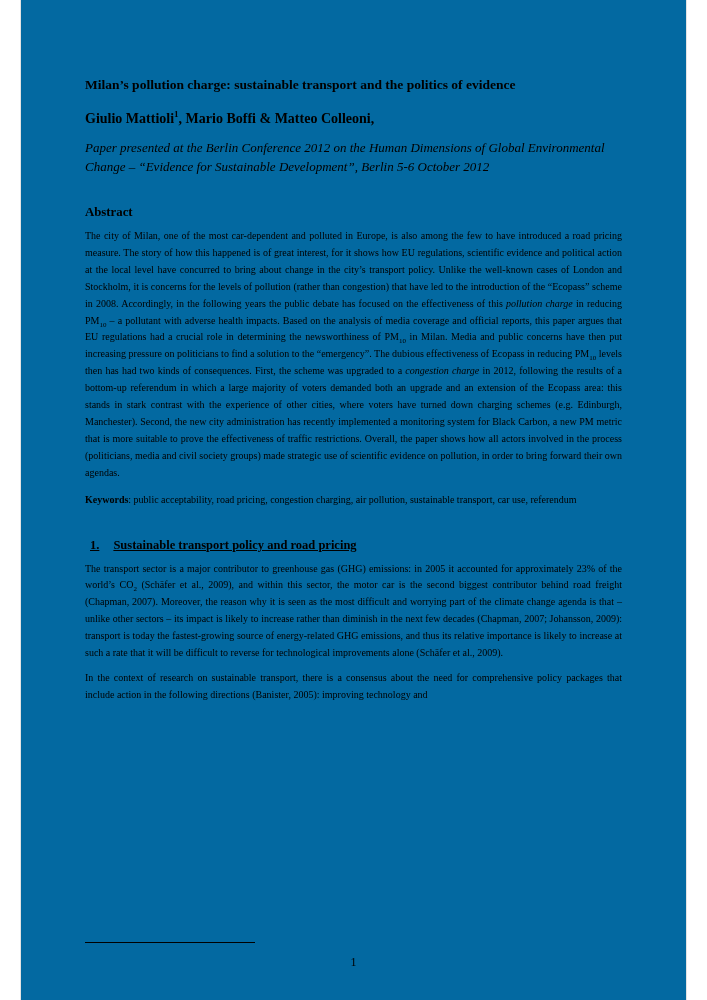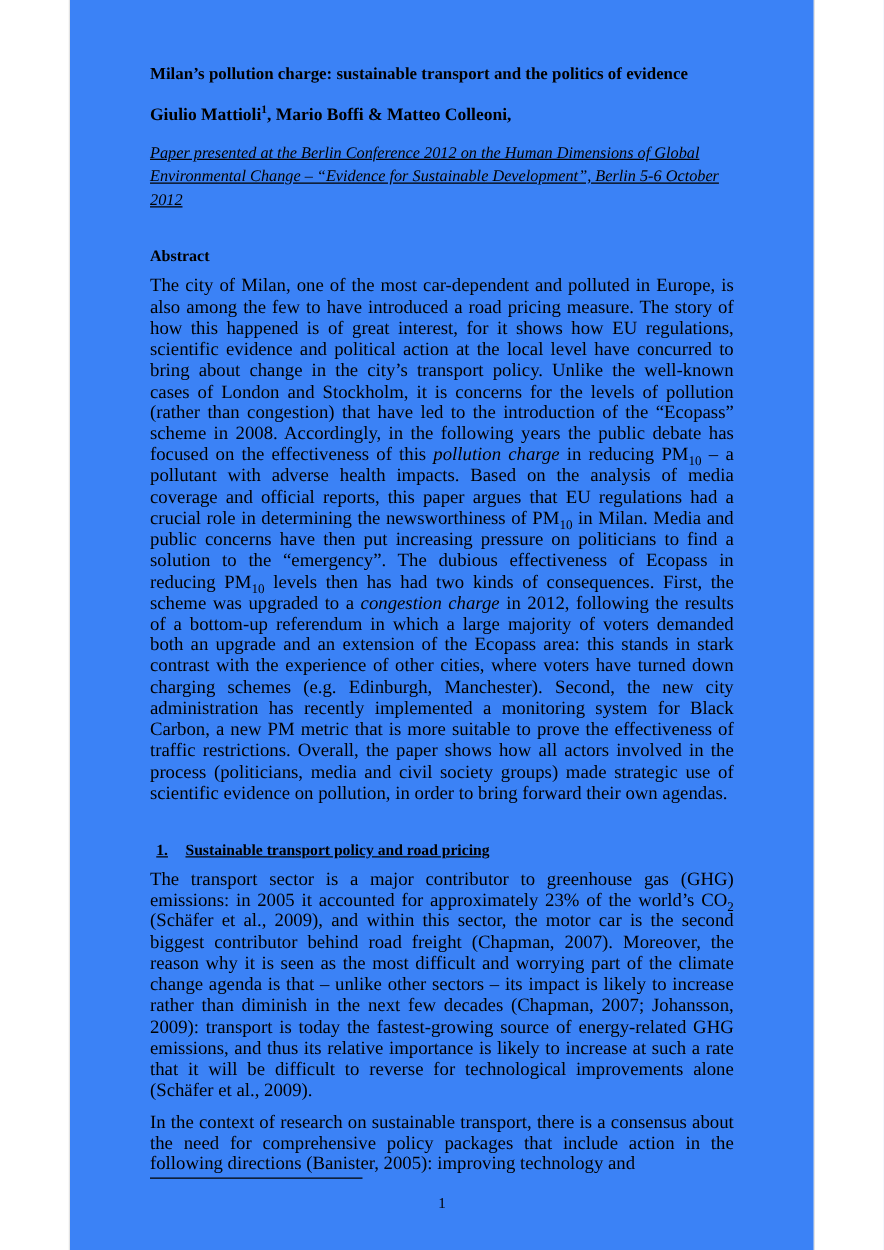--- a/index.html
+++ b/index.html
@@ -1,23 +1,23 @@
 <!DOCTYPE html>
 <html><head>
 <meta charset="utf-8">
 <style>
   html, body { margin: 0; padding: 0; background: #ffffff; }
   .page {
     position: relative;
-    width: 595px;
+    width: 665px;
     height: 1000px;
     margin: 0 auto;
-    background: #3b82f6;
+    background: #0369a1;
     box-sizing: border-box;
-    padding: 50px 64px 0 64px;
+    padding: 76px 64px 0 64px;
     font-family: "Liberation Serif", "DejaVu Serif", serif;
     color: #000000;
     overflow: hidden;
     outline: 1px solid #e3e3e3;
   }
   .title {
     font-size: 13.5px;
     font-weight: bold;
     margin: 0 0 15px 0;
     line-height: 17px;
@@ -28,30 +28,29 @@
     margin: 0;
     font-weight: bold;
   }
   sup { font-size: 0.65em; line-height: 0; }
   sub { font-size: 0.7em; line-height: 0; }
   .conf-note {
     font-style: italic;
     font-size: 13px;
     line-height: 19px;
     margin: 8px 0 0 0;
-    text-decoration: underline;
   }
   .sub-heading {
     font-size: 12.8px;
     font-weight: bold;
     margin: 28px 0 0 0;
     line-height: 16px;
   }
   .body-p {
-    font-size: 15px;
+    font-size: 10px;
     line-height: 16.9px;
     text-align: justify;
     margin: 8px 0 0 0;
   }
   .keywords { margin-top: 10px; }
   .italic { font-style: italic; }
   .bold { font-weight: bold; }
   .section-h {
     font-size: 12.5px;
     font-weight: bold;
@@ -95,20 +94,21 @@
   <h1 class="title">Milan’s pollution charge: sustainable transport and the politics of evidence</h1>
 
   <p class="authors"><span>Giulio Mattioli</span><sup>1</sup><span>, Mario Boffi &amp; Matteo Colleoni,</span></p>
 
   <p class="conf-note">Paper presented at the Berlin Conference 2012 on the Human Dimensions of Global Environmental Change – “Evidence for Sustainable Development”, Berlin 5-6 October 2012</p>
 
   <h2 class="sub-heading">Abstract</h2>
 
   <p class="body-p"><span>The city of Milan, one of the most car-dependent and polluted in Europe, is also among the few to have introduced a road pricing measure. The story of how this happened is of great interest, for it shows how EU regulations, scientific evidence and political action at the local level have concurred to bring about change in the city’s transport policy. Unlike the well-known cases of London and Stockholm, it is concerns for the levels of pollution (rather than congestion) that have led to the introduction of the “Ecopass” scheme in 2008. Accordingly, in the following years the public debate has focused on the effectiveness of this </span><span class="italic">pollution charge</span><span> in reducing PM</span><sub>10</sub><span> – a pollutant with adverse health impacts. Based on the analysis of media coverage and official reports, this paper argues that EU regulations had a crucial role in determining the newsworthiness of PM</span><sub>10</sub><span> in Milan. Media and public concerns have then put increasing pressure on politicians to find a solution to the “emergency”. The dubious effectiveness of Ecopass in reducing PM</span><sub>10</sub><span> levels then has had two kinds of consequences. First, the scheme was upgraded to a </span><span class="italic">congestion charge</span><span> in 2012, following the results of a bottom-up referendum in which a large majority of voters demanded both an upgrade and an extension of the Ecopass area: this stands in stark contrast with the experience of other cities, where voters have turned down charging schemes (e.g. Edinburgh, Manchester). Second, the new city administration has recently implemented a monitoring system for Black Carbon, a new PM metric that is more suitable to prove the effectiveness of traffic restrictions. Overall, the paper shows how all actors involved in the process (politicians, media and civil society groups) made strategic use of scientific evidence on pollution, in order to bring forward their own agendas.</span></p>
 
+  <p class="body-p keywords"><span class="bold">Keywords</span><span>: public acceptability, road pricing, congestion charging, air pollution, sustainable transport, car use, referendum</span></p>
 
   <h2 class="section-h"><span class="num">1.</span><span>Sustainable transport policy and road pricing</span></h2>
 
   <p class="body-p"><span>The transport sector is a major contributor to greenhouse gas (GHG) emissions: in 2005 it accounted for approximately 23% of the world’s CO</span><sub>2</sub><span> (Schäfer et al., 2009), and within this sector, the motor car is the second biggest contributor behind road freight (Chapman, 2007). Moreover, the reason why it is seen as the most difficult and worrying part of the climate change agenda is that – unlike other sectors – its impact is likely to increase rather than diminish in the next few decades (Chapman, 2007; Johansson, 2009): transport is today the fastest-growing source of energy-related GHG emissions, and thus its relative importance is likely to increase at such a rate that it will be difficult to reverse for technological improvements alone (Schäfer et al., 2009).</span></p>
 
   <p class="body-p">In the context of research on sustainable transport, there is a consensus about the need for comprehensive policy packages that include action in the following directions (Banister, 2005): improving technology and</p>
 
   <div class="footnote-block">
     <div class="footnote-rule"></div>
   </div>

